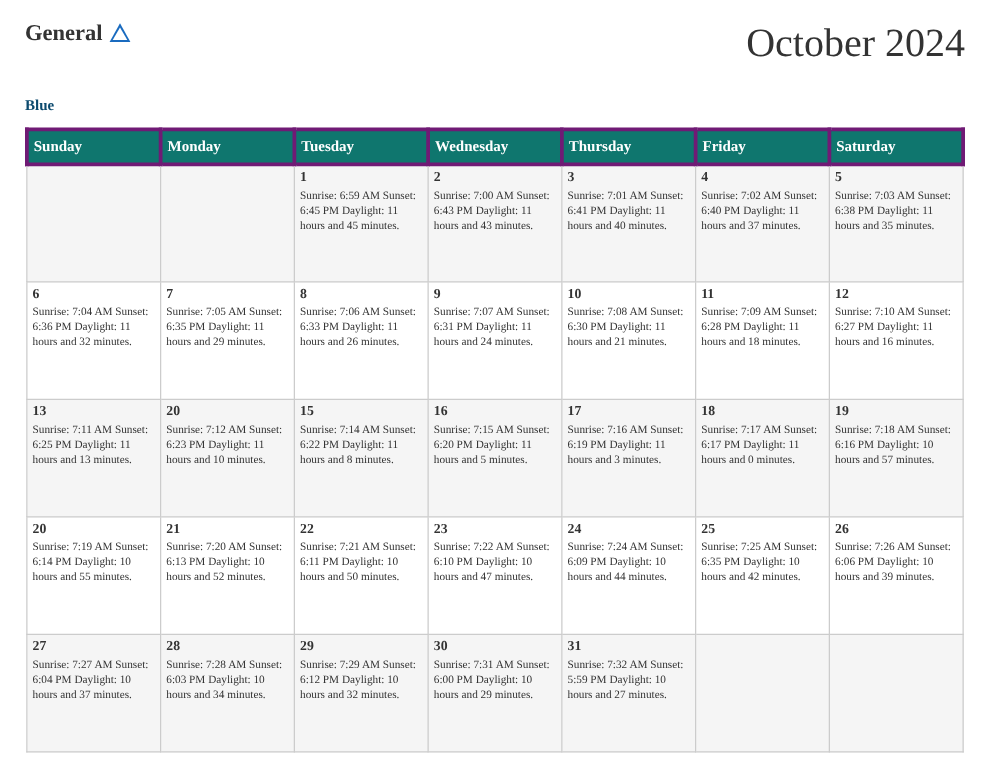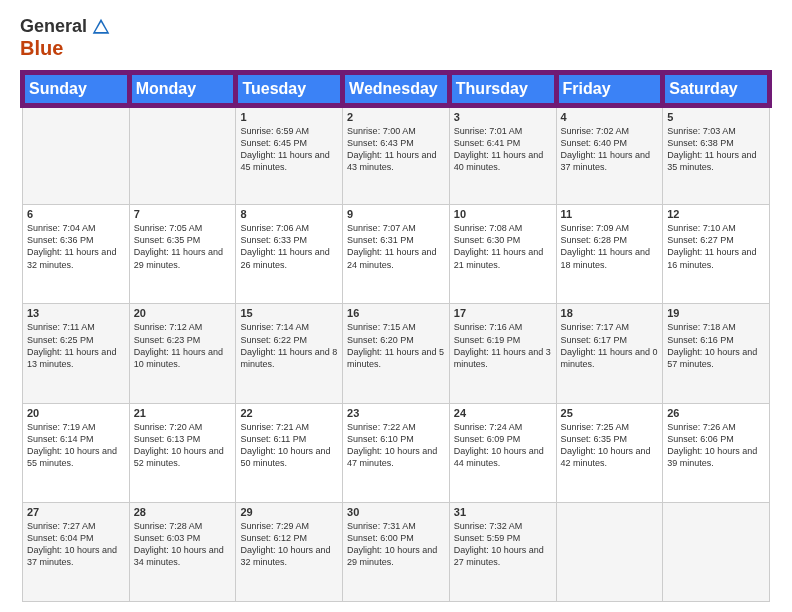--- a/index.html
+++ b/index.html
@@ -9,20 +9,21 @@
       width: 792px;
       height: 612px;
       overflow: hidden;
     }
     .page {
       width: 792px;
       height: 612px;
       padding: 16px 20px 10px 20px;
       display: flex;
       flex-direction: column;
+      font-family: Liberation Serif, serif;
     }
     .header {
       display: flex;
       justify-content: space-between;
       align-items: flex-start;
       margin-bottom: 10px;
     }
     .logo {
       display: flex;
       flex-direction: column;
@@ -32,23 +33,24 @@
       display: flex;
       align-items: center;
       gap: 2px;
     }
     .logo-general {
       font-size: 18px;
       font-weight: bold;
       color: #333;
     }
     .logo-blue {
-      font-size: 20px;
+      font-size: 12px;
       font-weight: bold;
-      color: #c2410c;
+      color: #0c4a6e;
+      margin-top: 40px;
     }
     .logo-icon {
       width: 20px;
       height: 20px;
       margin-left: 2px;
     }
     .title-section {
       text-align: right;
     }
     .main-title {
@@ -61,26 +63,26 @@
       color: #555;
     }
     .calendar {
       flex: 1;
       border: 1px solid #ccc;
       border-collapse: collapse;
       width: 100%;
       table-layout: fixed;
     }
     .calendar th {
-      background-color: #3b82f6;
+      background-color: #0f766e;
       color: #fff;
-      font-size: 16px;
+      font-size: 12px;
       font-weight: bold;
       padding: 5px 4px;
-      border: 5px solid #701a75;
+      border: 3px solid #701a75;
       text-align: left;
     }
     .calendar td {
       vertical-align: top;
       border: 1px solid #ccc;
       padding: 3px 4px;
       font-size: 9.5px;
       color: #333;
       height: 82px;
     }
@@ -114,20 +116,21 @@
       <div class="logo-text">
         <span class="logo-general">General</span>
         <svg class="logo-icon" viewBox="0 0 24 24" xmlns="http://www.w3.org/2000/svg">
           <polygon points="12,2 22,20 2,20" fill="#1a6bbf"></polygon>
           <polygon points="12,6 19,18 5,18" fill="#fff"></polygon>
         </svg>
       </div>
       <span class="logo-blue">Blue</span>
     </div>
     <div class="title-section">
+      <div class="main-title">October 2024</div>
     </div>
   </div>
 
   <table class="calendar">
     <thead>
       <tr>
       <th>Sunday</th>
           <th>Monday</th>
           <th>Tuesday</th>
           <th>Wednesday</th>

